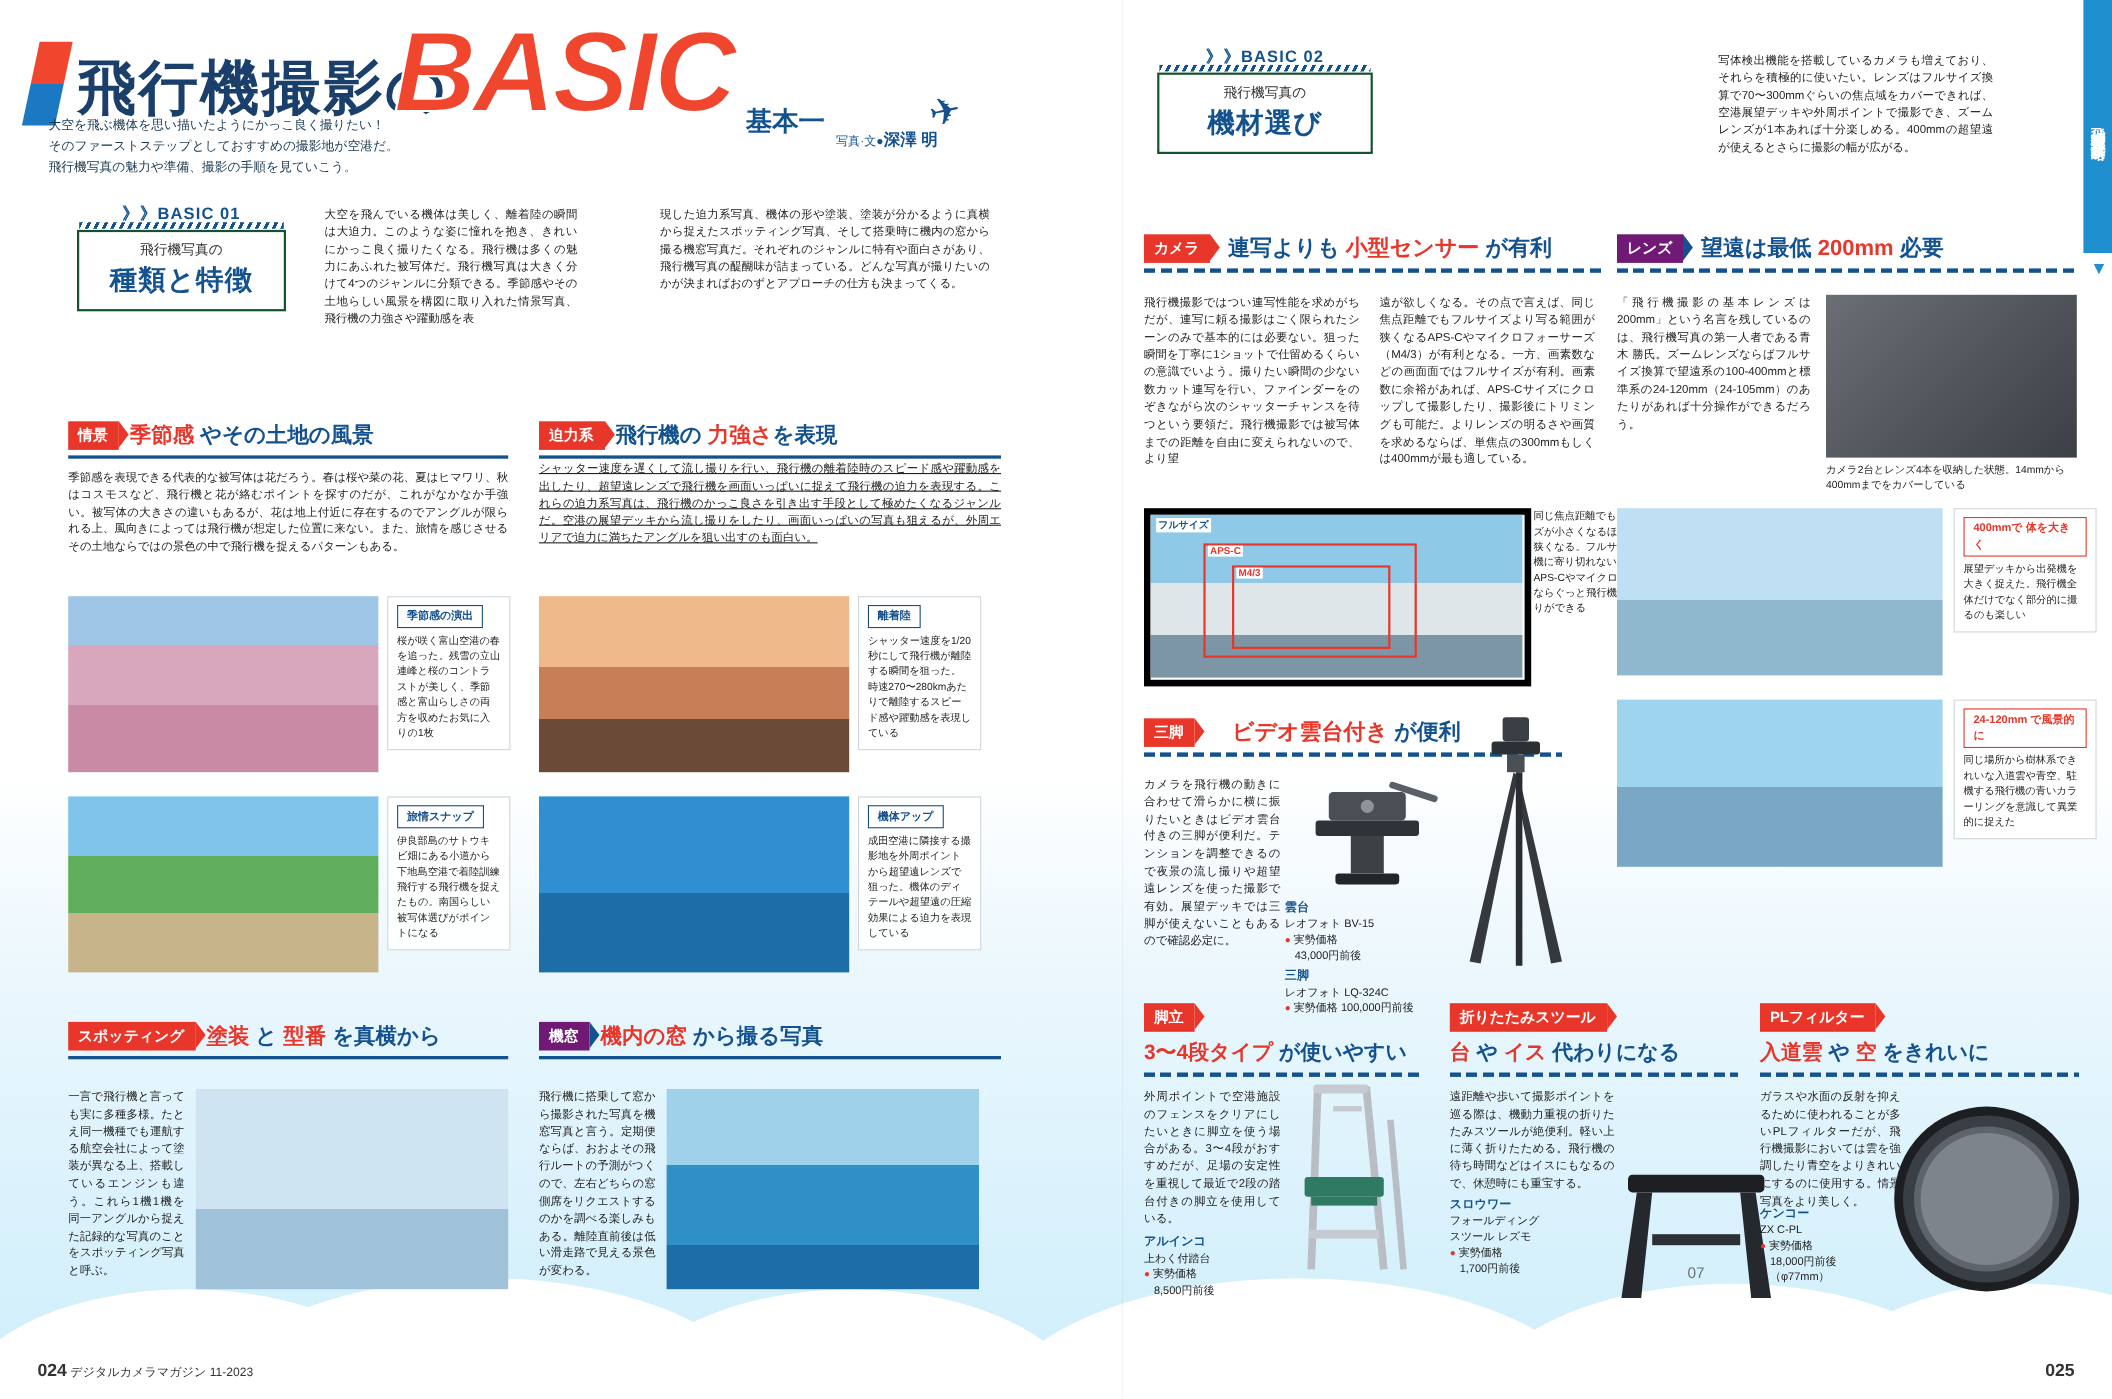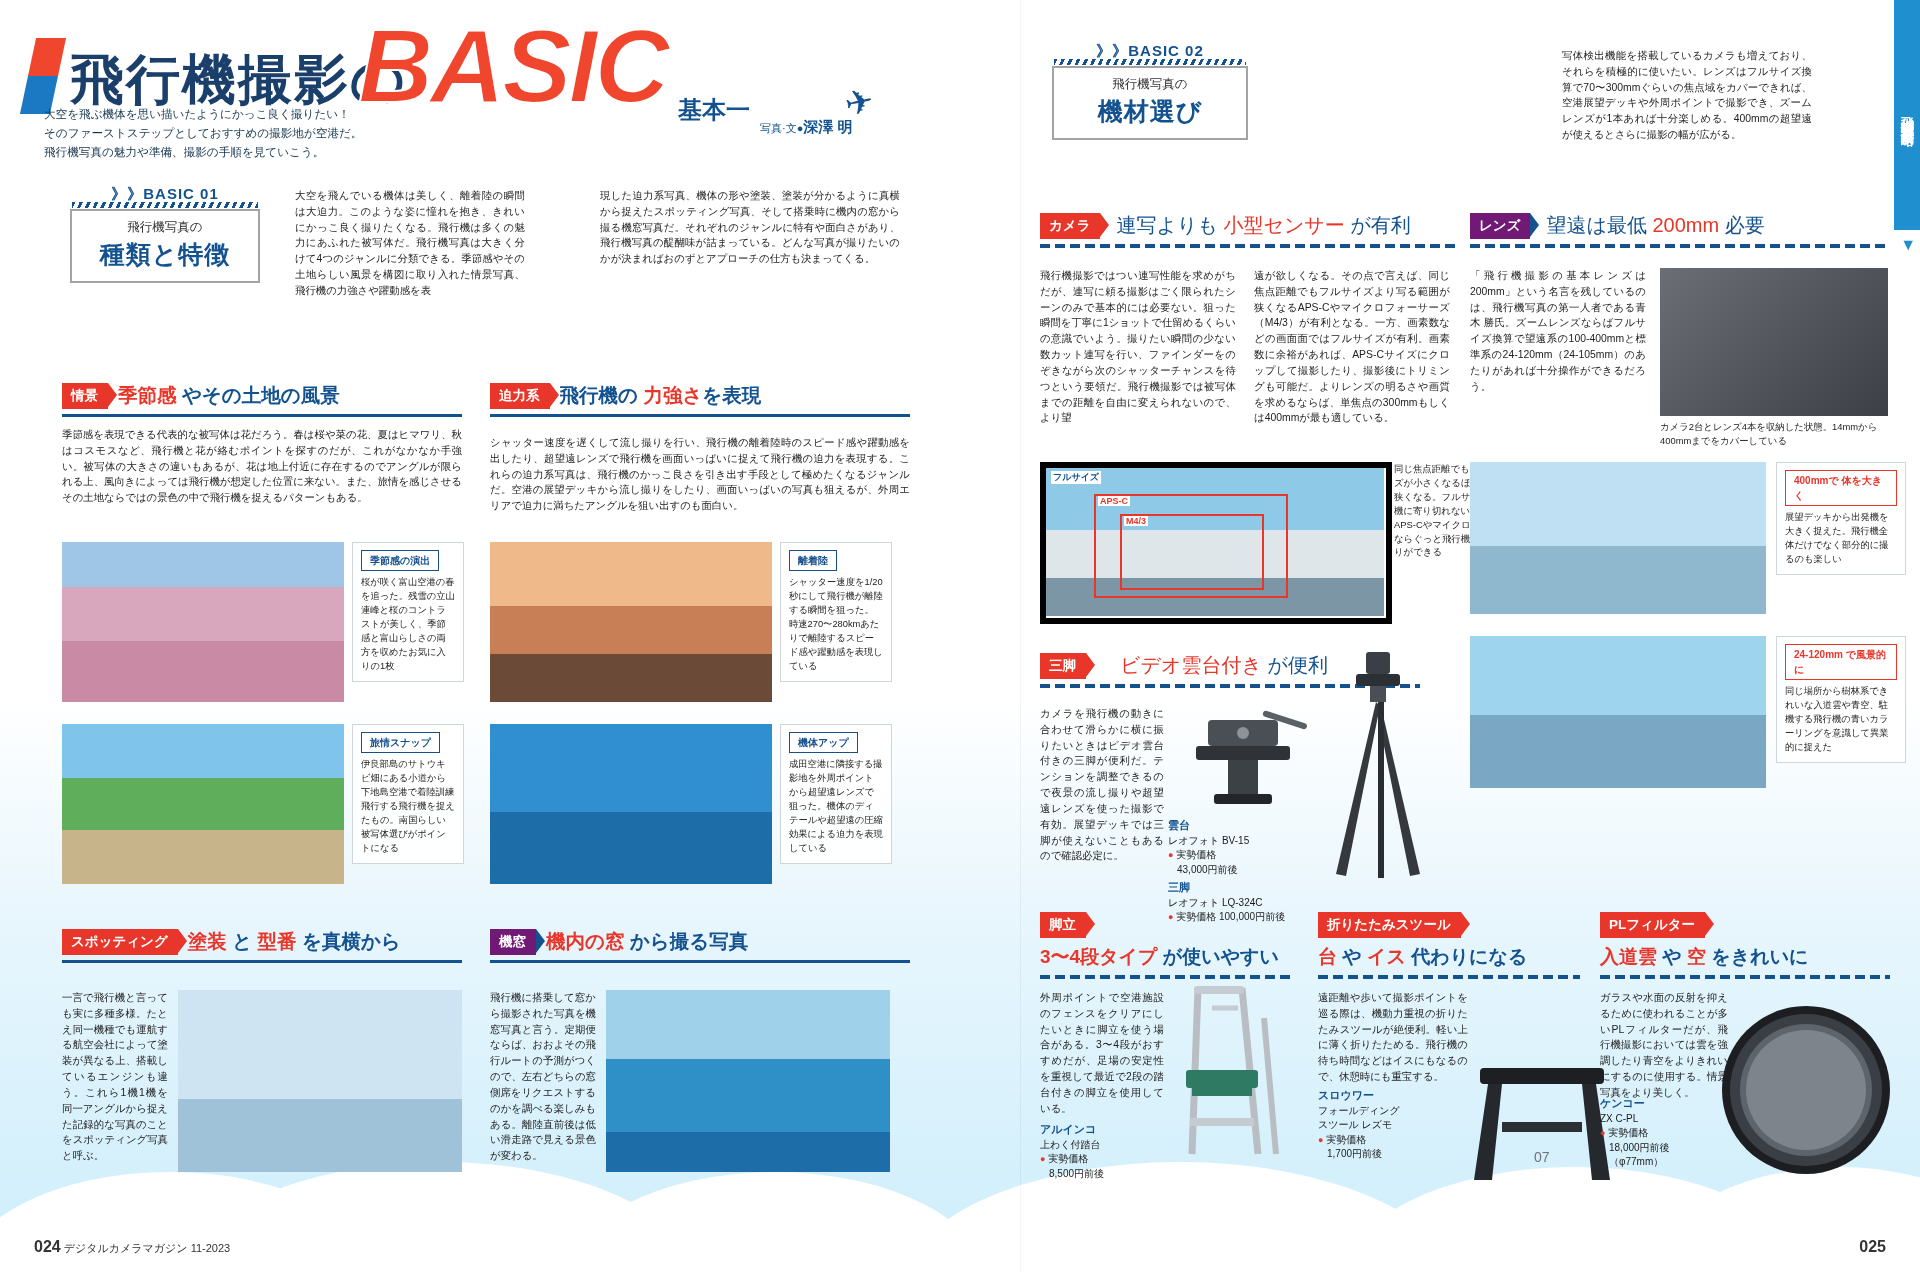--- a/index.html
+++ b/index.html
@@ -68,21 +68,21 @@
   }
   .byline{position:absolute;left:760px;top:118px;font-size:11px;color:#13528f;}
   .byline b{font-size:15px;}
   .plane-glyph{position:absolute;left:845px;top:82px;font-size:34px;color:#13528f;transform:rotate(-12deg);}
   
   .basic-badge{position:absolute;}
   .basic-num{
     font-size:15px;font-weight:bold;color:#13528f;letter-spacing:1px;text-align:center;
   }
   .basic-box{
-    border:2px solid #a3a3a3;background:#fff;padding:8px 14px 10px;text-align:center;
+    border:2px solid #14532d;background:#fff;padding:8px 14px 10px;text-align:center;
     position:relative;margin-top:5px;
   }
   .basic-sub{font-size:12.5px;color:#333;}
   .basic-main{font-size:25px;font-weight:bold;color:#13528f;margin-top:2px;letter-spacing:1px;}
   .hatch{
     position:absolute;width:100%;height:6px;left:0;top:-9px;
     background:repeating-linear-gradient(115deg,#13528f 0 3px,transparent 3px 7px);
   }
   
   .sec-head{display:flex;align-items:center;gap:0;}
@@ -100,21 +100,21 @@
   .tag-blue::after{border-left:9px solid #13528f;}
   .sec-title{font-size:19.5px;font-weight:bold;color:#13528f;margin-left:10px;}
   .sec-title .hl{color:#e8362a;}
   .rule{height:3px;background:#13528f;margin-top:5px;}
   .rule-dash{
     height:4px;margin-top:5px;
     background:repeating-linear-gradient(90deg,#13528f 0 10px,transparent 10px 15px);
   }
   
   .rhead{display:flex;align-items:center;gap:6px;}
-  .rhead .t{font-size:20px;font-weight:normal;color:#13528f;}
+  .rhead .t{font-size:20px;font-weight:bold;color:#13528f;}
   .rhead .t .r{color:#e8362a;}
   
   .prod{font-size:10px;line-height:1.45;}
   .prod .nm{font-weight:bold;color:#13528f;font-size:11px;}
   .prod .pr{color:#222;}
   .bul{color:#e8362a;font-size:9px;}
   
   .folio{position:absolute;bottom:16px;font-size:11px;color:#333;}
   .folio b{font-size:16px;}
   
@@ -206,21 +206,21 @@
     <div class="cap-title">旅情スナップ</div>
     <div>伊良部島のサトウキビ畑にある小道から下地島空港で着陸訓練飛行する飛行機を捉えたもの。南国らしい被写体選びがポイントになる</div>
   </div>
 
   <div class="col" style="left:490px;top:382px;width:420px;">
     <div class="sec-head">
       <div class="tag tag-red">迫力系</div>
       <div class="sec-title">飛行機の <span class="hl">力強さ</span>を表現</div>
     </div>
     <div class="rule"></div>
-    <div class="body-text" style="margin-top:18px;">シャッター速度を遅くして流し撮りを行い、飛行機の離着陸時のスピード感や躍動感を出したり、超望遠レンズで飛行機を画面いっぱいに捉えて飛行機の迫力を表現する。これらの迫力系写真は、飛行機のかっこ良さを引き出す手段として極めたくなるジャンルだ。空港の展望デッキから流し撮りをしたり、画面いっぱいの写真も狙えるが、外周エリアで迫力に満ちたアングルを狙い出すのも面白い。</div>
+    <div class="body-text" style="margin-top:2px;text-decoration:underline;">シャッター速度を遅くして流し撮りを行い、飛行機の離着陸時のスピード感や躍動感を出したり、超望遠レンズで飛行機を画面いっぱいに捉えて飛行機の迫力を表現する。これらの迫力系写真は、飛行機のかっこ良さを引き出す手段として極めたくなるジャンルだ。空港の展望デッキから流し撮りをしたり、画面いっぱいの写真も狙えるが、外周エリアで迫力に満ちたアングルを狙い出すのも面白い。</div>
   </div>
 
   <div class="photo ph-pan" style="left:490px;top:542px;width:282px;height:160px;"></div>
   <div class="caption-box" style="position:absolute;left:780px;top:542px;width:94px;">
     <div class="cap-title">離着陸</div>
     <div>シャッター速度を1/20秒にして飛行機が離陸する瞬間を狙った。時速270〜280kmあたりで離陸するスピード感や躍動感を表現している</div>
   </div>
 
   <div class="photo ph-zip" style="left:490px;top:724px;width:282px;height:160px;"></div>
   <div class="caption-box" style="position:absolute;left:780px;top:724px;width:94px;">

